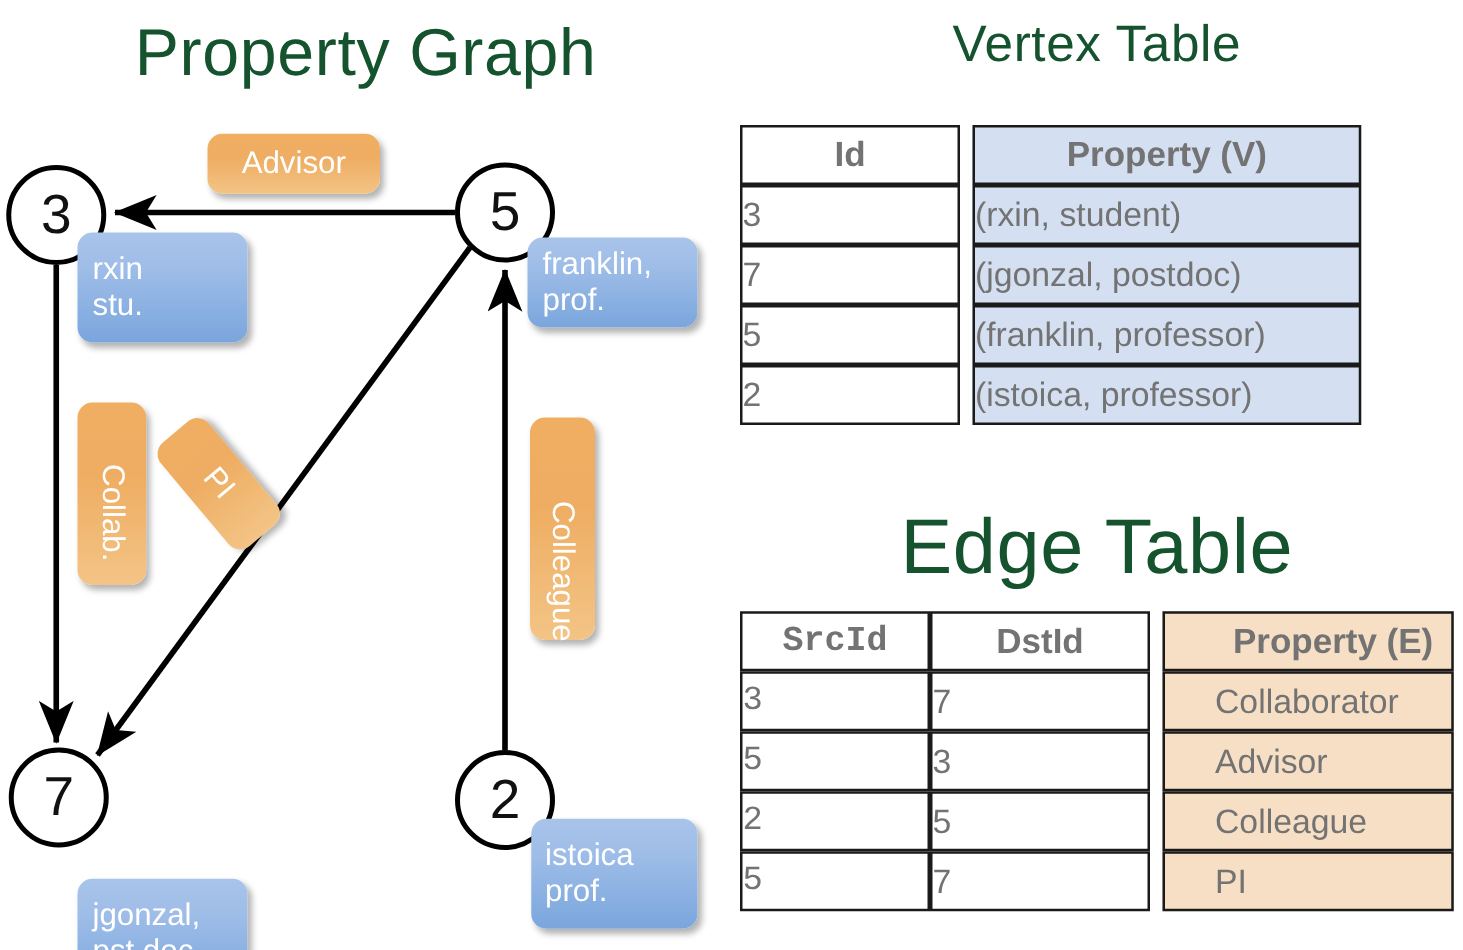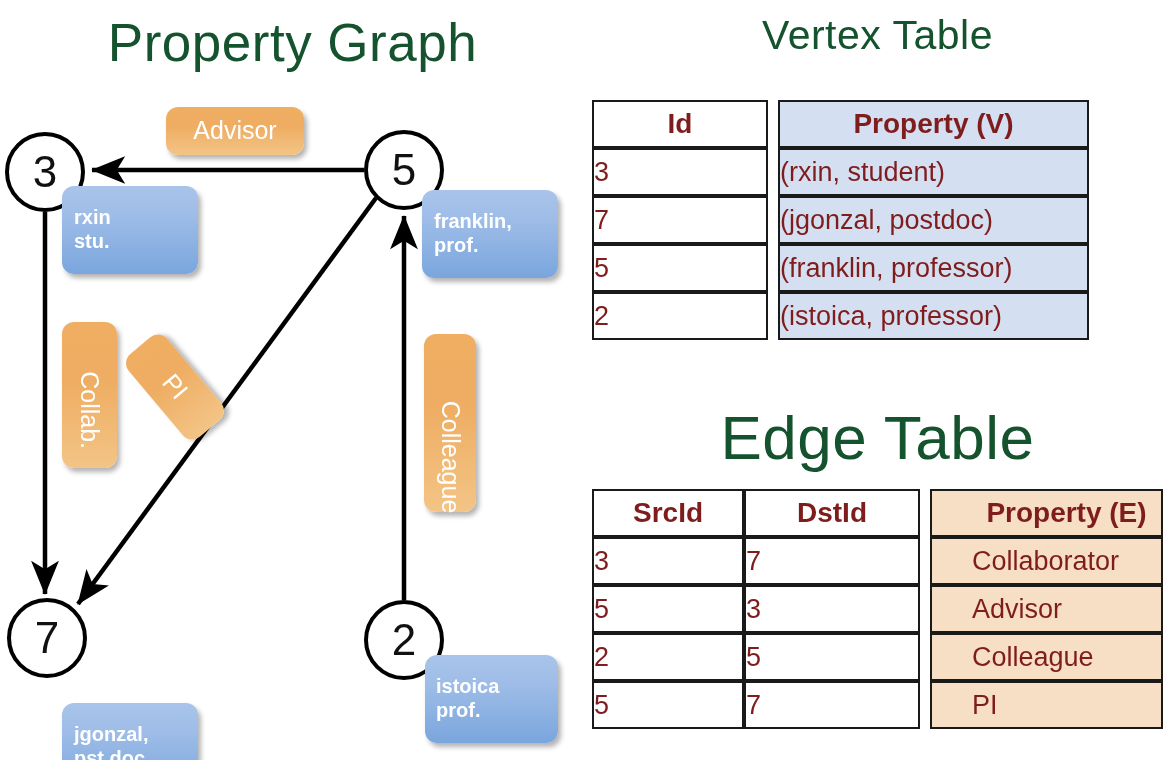--- a/index.html
+++ b/index.html
@@ -36,22 +36,21 @@
   
   .chip{
     position:absolute;border-radius:12px;box-sizing:border-box;
     color:#fff;font-family:"Liberation Sans", sans-serif;
     box-shadow:3px 4px 5px rgba(0,0,0,.30);
     display:flex;align-items:center;
     padding:6px 12px;line-height:1.18;
   }
   .chip.blue{
     background:linear-gradient(to bottom,#a9c4ea 0%,#9dbce7 35%,#7aa6dd 100%);
-    font-size:20px;
-    font-weight:bold;
+    font-size:25px;
   }
   .chip.orange{
     background:linear-gradient(to bottom,#f0ae63 0%,#eead62 40%,#f3c486 100%);
     font-size:25px;
   }
   .chip .chiptext{display:block;width:100%;}
 
   
   .chip.vert{
     justify-content:center;padding:10px 4px;
@@ -63,35 +62,35 @@
   .chip.diag .chiptext{
     transform:rotate(90deg);transform-origin:center center;
     white-space:nowrap;text-align:center;
   }
 
   
   .tbl{position:absolute;border-collapse:separate;border-spacing:0;}
   .tbl td,.tbl th{
     border:2px solid #1a1a1a;
     font-family:"Liberation Sans", sans-serif;
-    font-weight:300;font-size:27px;color:#7f1d1d;
+    font-weight:300;font-size:27px;color:#737373;
     padding:0;height:48px;
     box-sizing:border-box;background:#fff;
   }
   .tbl th{font-weight:700;font-size:28px;}
   .gapcol{border:none !important;width:10px;background:#fff !important;}
   .vprop{background:#d4dff1 !important;}
   .eprop{background:#f7dfc5 !important;}
 
   #vertex-table{left:592px;top:100px;}
   #vertex-table .c-id{width:176px;}
   #vertex-table .c-prop{width:311px;}
 
   #edge-table{left:592px;top:489px;}
-  #edge-table .c-src{width:152px;}
+  #edge-table .c-src{width:152px;font-family:Liberation Mono, monospace;}
   #edge-table .c-dst{width:176px;}
   #edge-table .c-eprop{width:233px;padding-left:40px;}
 </style>
 </head>
 <body>
 
 <div id="root">
 
   <div id="graph-panel">
 
@@ -118,21 +117,21 @@
     <div class="node-circle" style="left:7px;top:598px;">7</div>
     <div class="node-circle" style="left:364px;top:600px;">2</div>
 
     <div class="chip blue" style="left:62px;top:186px;width:136px;height:88px;">
       <span class="chiptext">
         <span>rxin</span><br>
         <span>stu.</span>
       </span>
     </div>
 
-    <div class="chip blue" style="left:422px;top:190px;width:136px;height:88px;">
+    <div class="chip blue" style="left:422px;top:190px;width:136px;height:72px;">
       <span class="chiptext">
         <span>franklin,</span><br>
         <span>prof.</span>
       </span>
     </div>
 
     <div class="chip blue" style="left:62px;top:655px;width:136px;height:88px;margin-top:48px;">
       <span class="chiptext">
         <span>jgonzal,</span><br>
         <span>pst.doc.</span>

